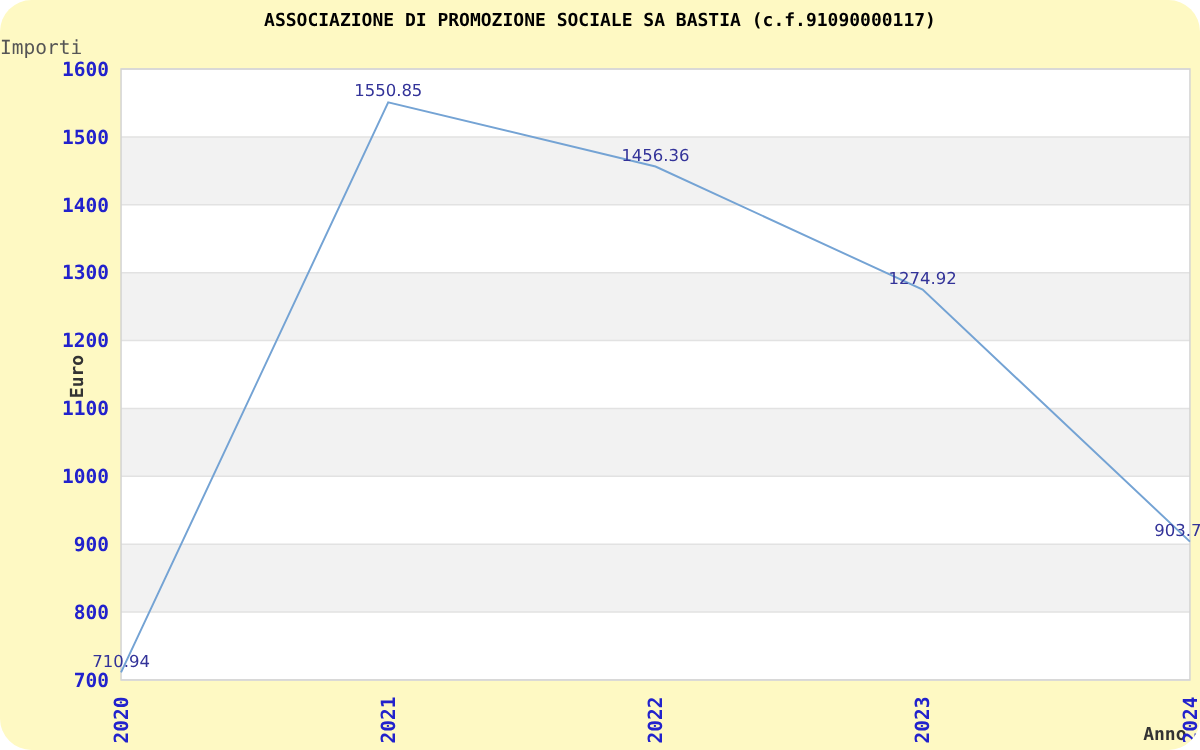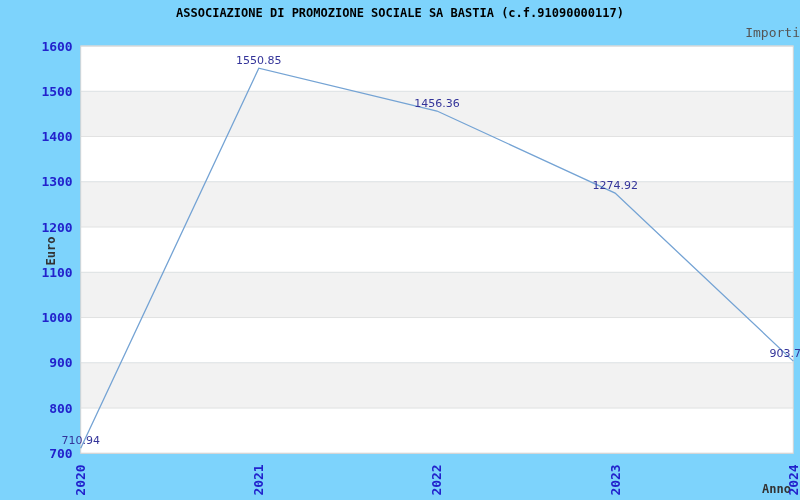--- a/index.html
+++ b/index.html
@@ -1,31 +1,32 @@
 <!DOCTYPE html>
 <html><head>
 <meta charset="utf-8">
 <style>
   html,body{margin:0;padding:0;background:#ffffff;}
   .stage{
     position:relative;
     width:800px;height:500px;
-    background:#7dd3fc;
+    background:#fef9c3;
     font-family:"DejaVu Sans Mono", monospace;
     overflow:hidden;
+    border-radius:21px;
   }
   .title{
     position:absolute;left:0;top:6px;width:800px;
     text-align:center;
     font-size:12px;font-weight:bold;color:#000000;
     letter-spacing:0px;
   }
   .subtitle{
     position:absolute;left:0;top:25px;width:800px;
-    text-align:right;
+    text-align:left;
     font-size:13px;font-weight:normal;color:#555555;
   }
   .ylabel{
     position:absolute;
     left:-24px;top:244px;width:150px;height:14px;
     transform:rotate(-90deg);transform-origin:75px 7px;
     text-align:center;
     font-size:12px;font-weight:bold;color:#333333;
   }
   .xlabel{

